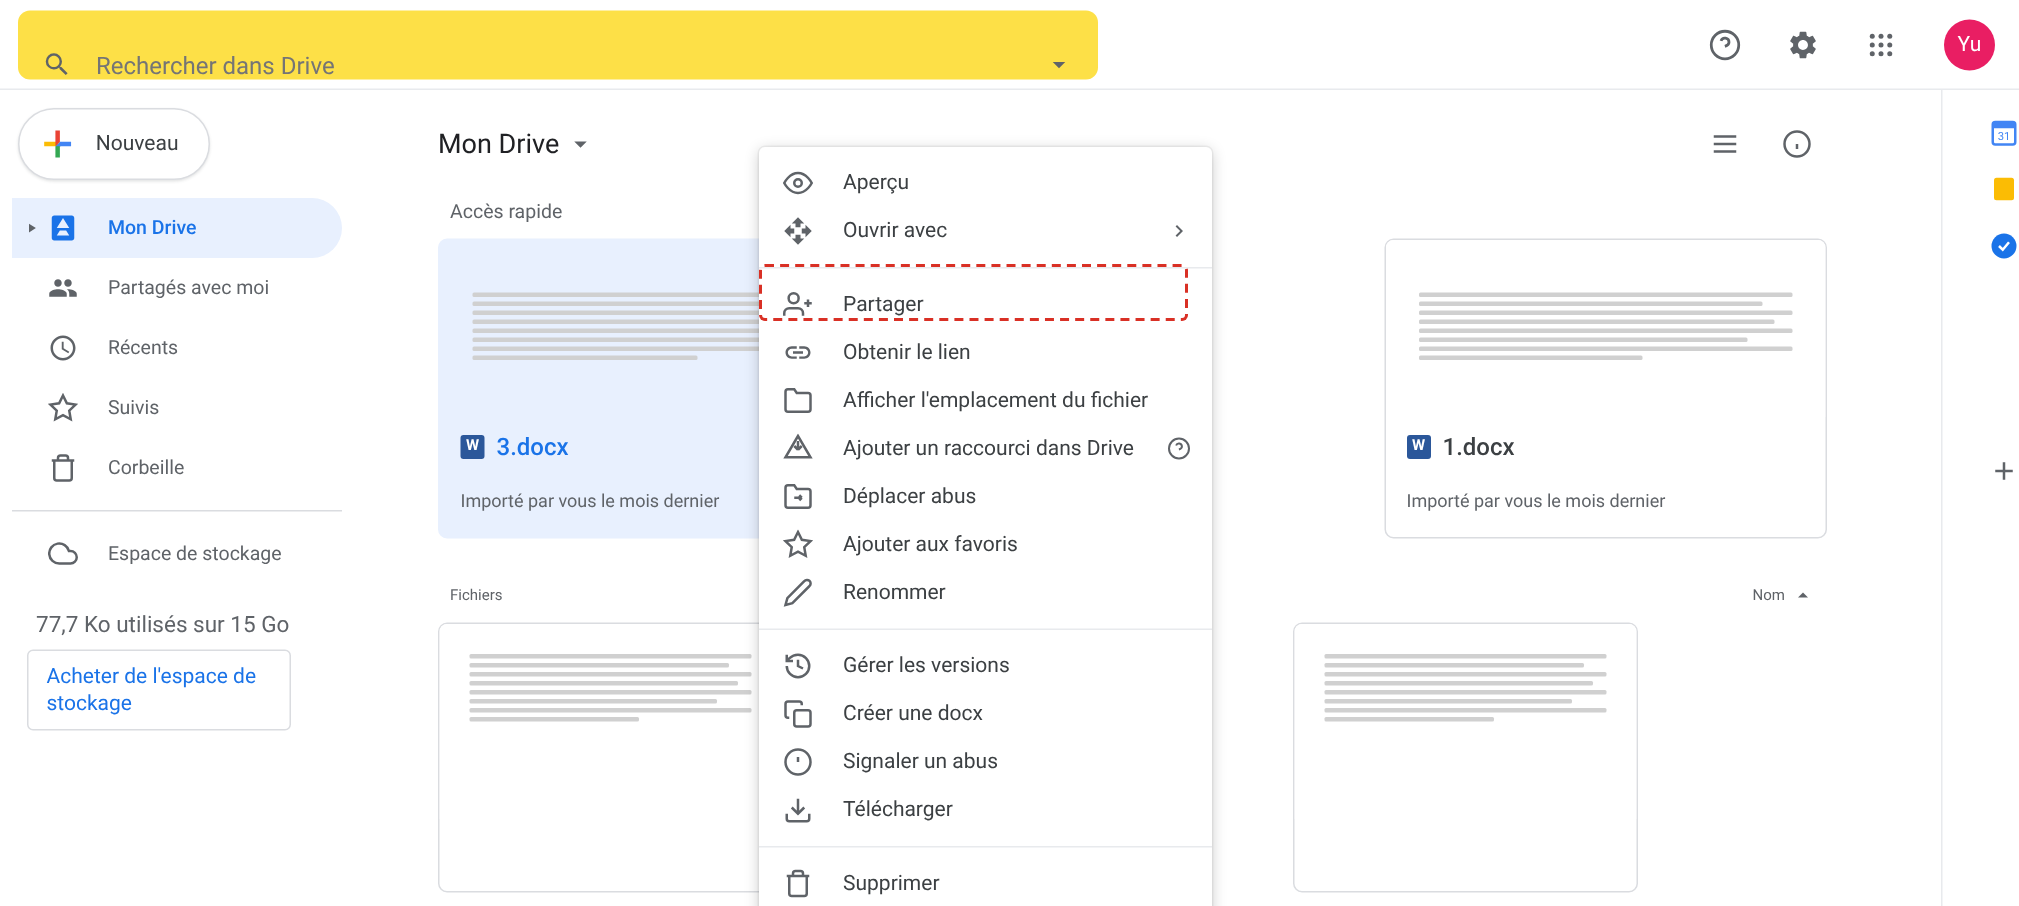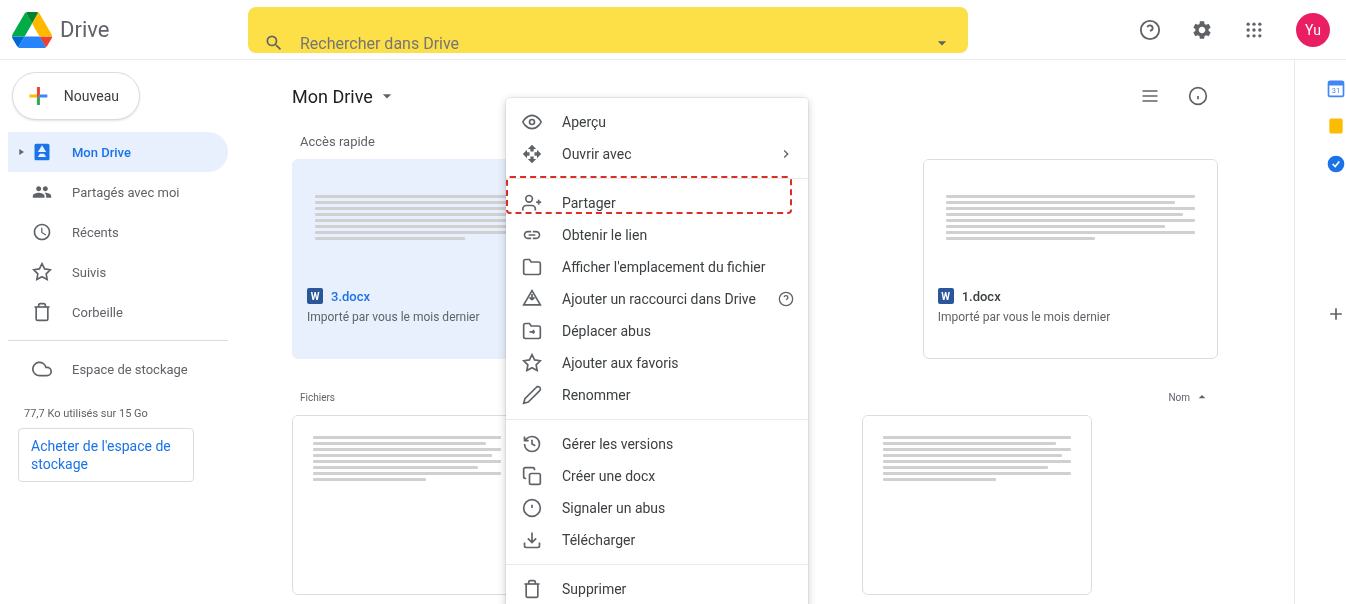--- a/index.html
+++ b/index.html
@@ -15,72 +15,61 @@
 .avatar { width:34px; height:34px; border-radius:50%; background:#e91e63; color:#fff; display:flex; align-items:center; justify-content:center; font-size:14px; margin-left:10px; }
 .body { display:flex; height:544px;gap:48px; }
 .sidebar { width:236px; padding:8px 8px 0 8px; }
 .new-btn { height:48px; width:128px; border:1px solid #dadce0; border-radius:24px; background:#fff; display:flex; align-items:center; gap:12px; padding:0 20px 0 12px; font-size:14px; color:#3c4043; box-shadow:0 1px 2px rgba(60,64,67,.15); margin:4px 0 12px 4px; cursor:pointer; }
 .nav-item { height:40px; display:flex; align-items:center; gap:20px; padding:0 12px 0 24px; border-radius:0 20px 20px 0; font-size:13px; color:#5f6368; cursor:pointer; }
 .nav-item.active { background:#e8f0fe; color:#1a73e8; font-weight:500; }
 .nav-item.active svg { color:#1a73e8; }
 .nav-caret { position:absolute; left:8px; }
 .nav-item.first { position:relative; }
 .nav-sep { height:1px; background:#dadce0; margin:8px 0 8px 0; }
-.storage-txt { font-size:11px; color:#5f6368; margin:18px 0 8px 16px; }
+.storage-txt { font-size:15px; color:#5f6368; margin:18px 0 8px 16px; }
 .buy-storage { width:176px; height:54px; border:1px solid #dadce0; border-radius:4px; background:#fff; color:#1a73e8; font-size:14px; text-align:left; padding:6px 12px; margin-left:10px; cursor:pointer; line-height:1.3; }
 .main { flex:1; padding:12px 28px 0 8px; overflow:auto; }
 .section-hdr { display:flex; align-items:center; height:48px; }
 .section-title { font-size:18px; color:#202124; }
 .drop-caret { color:#5f6368; margin-left:4px; }
 .view-opts { margin-left:auto; display:flex; gap:8px; }
 .quick-label { font-size:13px; color:#5f6368; margin:14px 0 10px 8px; }
 .cards-row { display:flex; gap:20px; }
 .card { width:300px; height:200px; border:1px solid #dadce0; border-radius:6px; background:#fff; overflow:hidden; cursor:pointer; }
 .card.selected { background:#e8f0fe; border-color:#e8f0fe; }
 .card-preview { height:118px; background:#fff; display:flex; align-items:center; justify-content:center; padding:18px 22px; }
 .card.selected .card-preview { background:#e8f0fe; }
 .preview-lines { width:100%; }
 .preview-lines div { height:3px; background:#d0d0d0; margin-bottom:3px; border-radius:1px; }
 .card-footer { padding:10px 14px; }
 .card-title-row { display:flex; align-items:center; gap:8px; }
 .w-badge { width:16px; height:16px; background:#2b579a; color:#fff; font-size:10px; font-weight:bold; display:flex; align-items:center; justify-content:center; border-radius:2px; }
-.card-name { font-size:13px; color:#3c4043; font-weight:500; }
+.card-name { font-size:16px; color:#3c4043; font-weight:500; }
 .card.selected .card-name { color:#1a73e8; }
-.card-sub { font-size:12px; color:#5f6368; margin-top:6px; }
+.card-sub { font-size:12px; color:#5f6368; margin-top:20px; }
 .files-hdr { display:flex; align-items:center; margin:30px 8px 10px 8px; font-size:10px; color:#5f6368;justify-content:space-between; }
 .files-hdr .sort { margin-left:auto; display:flex; align-items:center; gap:4px; cursor:pointer; }
 .file-cards { display:flex; gap:20px; }
 .file-card { width:230px; height:180px; border:1px solid #dadce0; border-radius:6px; overflow:hidden; cursor:pointer; }
 .file-preview { height:130px; background:#fff; padding:20px; }
 .side-panel { width:52px; border-left:1px solid #e8eaed; display:flex; flex-direction:column; align-items:flex-end; padding-top:18px; gap:18px; }
 .sp-item { width:20px; height:20px; cursor:pointer; }
 .ctx-menu { position:absolute; left:506px; top:98px; width:302px; background:#fff; border-radius:4px; box-shadow:0 2px 10px rgba(0,0,0,.2),0 0 0 1px rgba(0,0,0,.05); padding:8px 0; z-index:100; }
 .ctx-item { height:32px; display:flex; align-items:center; padding:0 16px; font-size:14px; color:#3c4043; cursor:pointer; gap:20px; position:relative; }
 .ctx-sep { height:1px; background:#e8eaed; margin:8px 0; }
 .ctx-icon { width:20px; height:20px; color:#5f6368; flex-shrink:0; display:flex; align-items:center; justify-content:center; }
 .ctx-chevron { position:absolute; right:14px; color:#5f6368; }
 .ctx-help { position:absolute; right:14px; color:#5f6368; }
 .highlight-box { position:absolute; left:506px; top:176px; width:286px; height:38px; border:2px dashed #d93025; border-radius:4px; z-index:101; pointer-events:none; }
 svg { display:block; }
 </style>
 </head>
 <body>
 
 <div class="header">
-  <div class="logo-block">
-    <svg class="logo-svg" viewBox="0 0 87 78">
-        <path fill="#0066da" d="M6.6 66.85l3.85 6.65c.8 1.4 1.95 2.5 3.3 3.3L27.5 53H0c0 1.55.4 3.1 1.2 4.5z"></path>
-        <path fill="#00ac47" d="M43.65 25L29.9 1.2c-1.35.8-2.5 1.9-3.3 3.3l-25.4 44A9.06 9.06 0 000 53h27.5z"></path>
-        <path fill="#ea4335" d="M73.55 76.8c1.35-.8 2.5-1.9 3.3-3.3l1.6-2.75 7.65-13.25c.8-1.4 1.2-2.95 1.2-4.5H59.8l5.85 11.5z"></path>
-        <path fill="#00832d" d="M43.65 25L57.4 1.2C56.05.4 54.5 0 52.95 0h-18.6c-1.55 0-3.1.45-4.45 1.2z"></path>
-        <path fill="#2684fc" d="M59.8 53H27.5L13.75 76.8c1.35.8 2.9 1.2 4.45 1.2h50.9c1.55 0 3.1-.45 4.45-1.2z"></path>
-        <path fill="#ffba00" d="M73.4 26.5l-12.7-22c-.8-1.4-1.95-2.5-3.3-3.3L43.65 25 59.8 53h27.45c0-1.55-.4-3.1-1.2-4.5z"></path>
-      </svg>
-    <span class="logo-text">Drive</span>
-  </div>
   <div class="search-bar">
     <svg width="20" height="20" viewBox="0 0 24 24" fill="#5f6368">
         <path d="M15.5 14h-.79l-.28-.27A6.471 6.471 0 0016 9.5 6.5 6.5 0 109.5 16c1.61 0 3.09-.59 4.23-1.57l.27.28v.79l5 4.99L20.49 19l-4.99-5zm-6 0C7.01 14 5 11.99 5 9.5S7.01 5 9.5 5 14 7.01 14 9.5 11.99 14 9.5 14z"></path>
       </svg>
     <input type="text" placeholder="Rechercher dans Drive" style="">
     <svg width="20" height="20" viewBox="0 0 24 24" fill="#5f6368">
         <path d="M7 10l5 5 5-5z"></path>
       </svg>
   </div>
   <div class="hdr-right">

